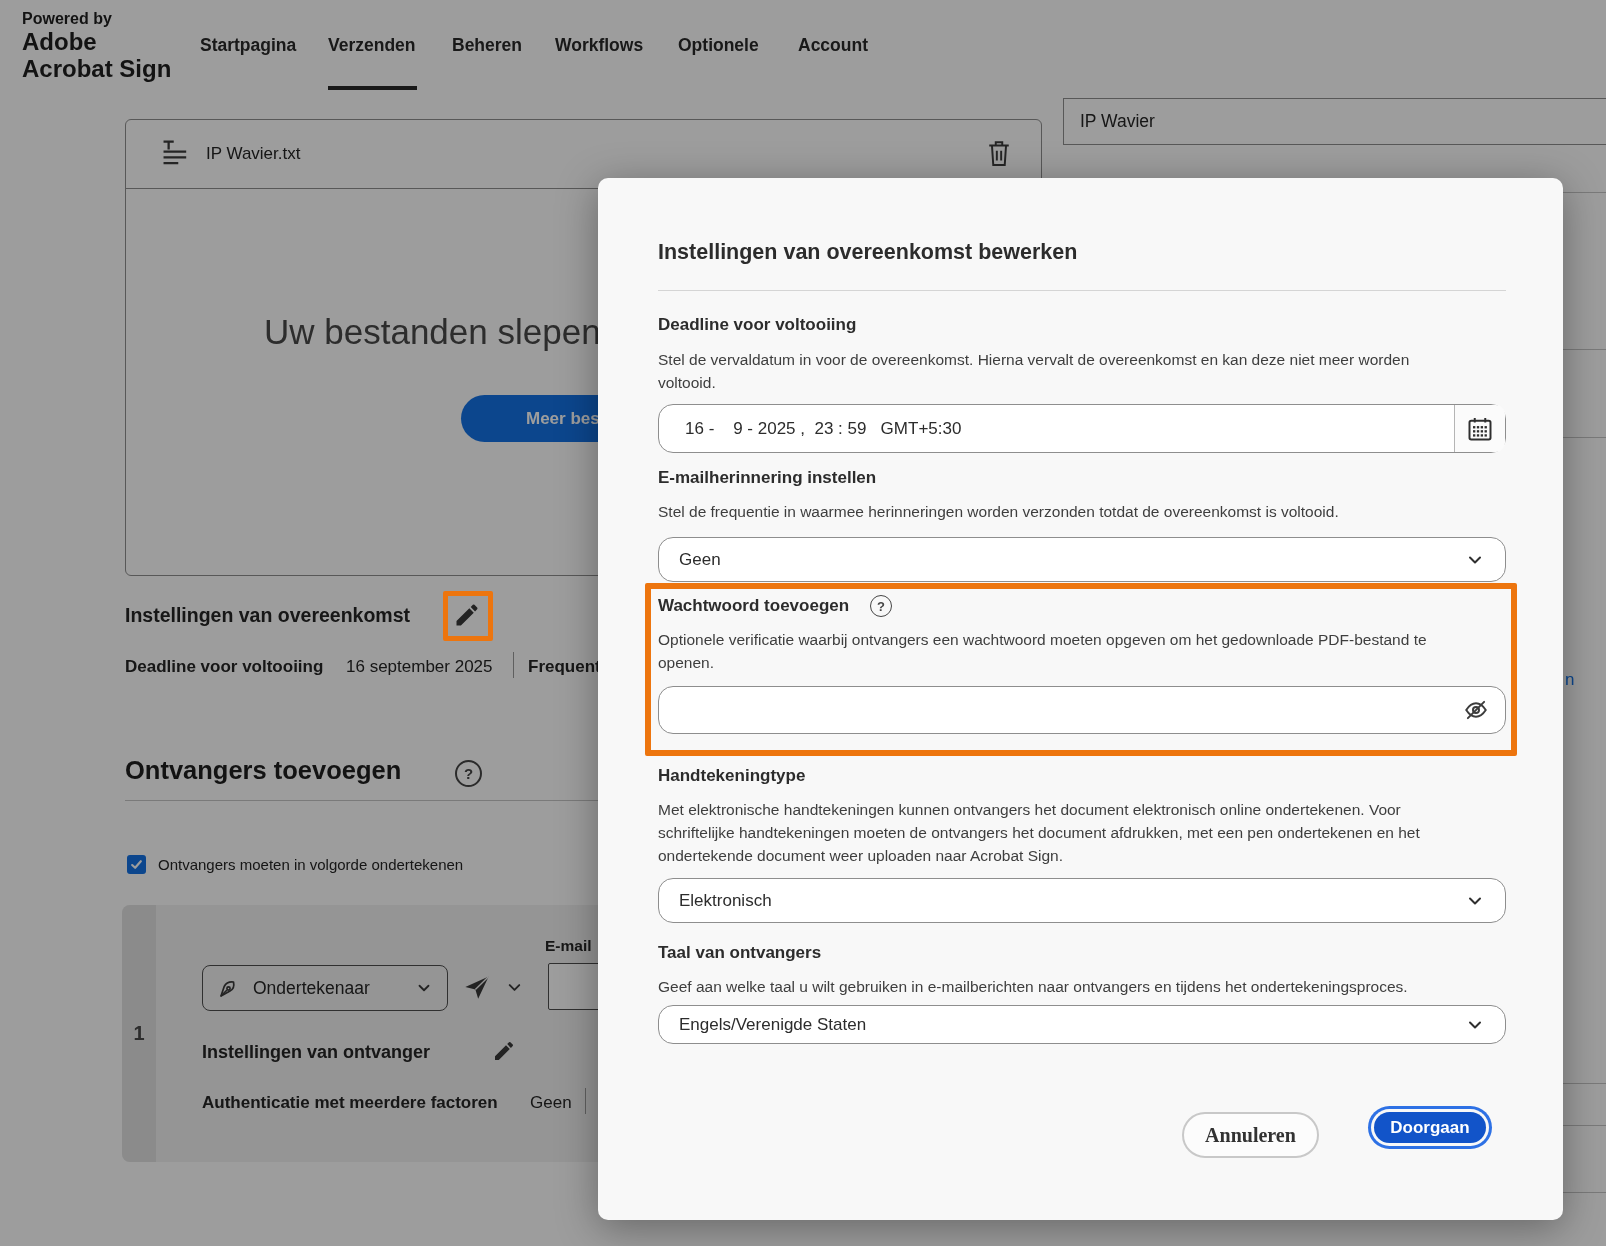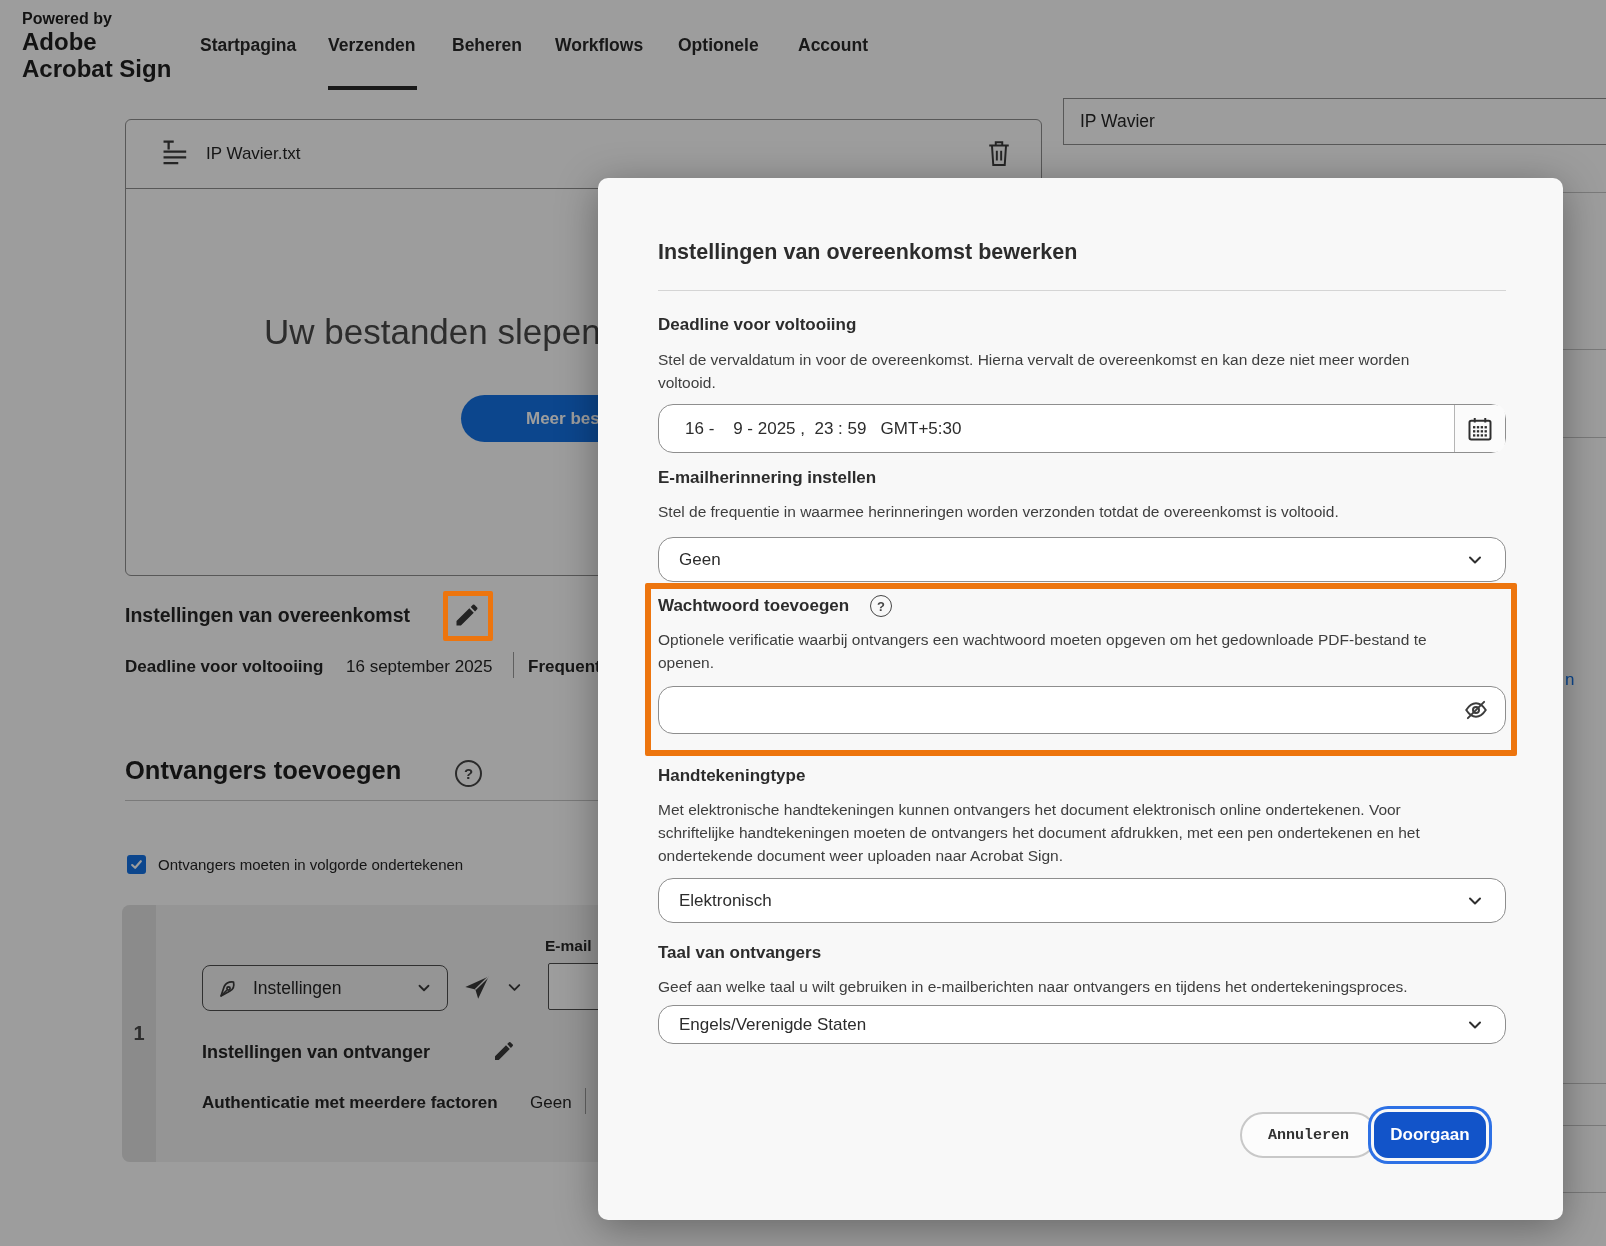--- a/index.html
+++ b/index.html
@@ -111,21 +111,21 @@
 
     <div class="abs" style="left:80px;top:60px;width:246px;height:46px;border:1.5px solid #4f4f4f;border-radius:8px;box-sizing:border-box;
                 display:flex;align-items:center;padding:0 14px;gap:12px;background:transparent;">
       <span>
         <svg width="24" height="24" viewBox="0 0 24 24" fill="none" stroke="#3a3a3a" stroke-width="1.7" stroke-linejoin="round">
           <path d="M4 20l3.2-9.5C9 7 12 5.5 16.5 6 17.5 10.5 16 13.5 13 15L4 20z"></path>
           <circle cx="11.5" cy="12.5" r="1.6"></circle>
             <path d="M4 20l6-6"></path>
         </svg>
       </span>
-      <span style="font-size:17.5px;">Instellingen</span>
+      <span style="font-size:17.5px;">Ondertekenaar</span>
       <span style="margin-left:auto;">
         <svg width="18" height="18" viewBox="0 0 24 24" fill="none" stroke="#3a3a3a" stroke-width="2.4" stroke-linecap="round" stroke-linejoin="round">
           <polyline points="6 9 12 15 18 9"></polyline>
         </svg>
       </span>
     </div>
 
     <span class="abs" style="left:340px;top:68px;">
       <svg width="30" height="28" viewBox="0 0 24 24" fill="#3a3a3a">
         <path d="M2 12 L22 3 L13 22 L10.6 14.2 Z"></path>
@@ -228,26 +228,26 @@
     <div class="abs m-desc" style="left:60px;top:797px;width:820px;">Geef aan welke taal u wilt gebruiken in e-mailberichten naar ontvangers en tijdens het ondertekeningsproces.</div>
     <div class="abs m-field" style="left:60px;top:827px;width:848px;height:39px;padding:0 20px;">
       <span>Engels/Verenigde Staten</span>
       <span style="margin-left:auto;">
         <svg width="20" height="20" viewBox="0 0 24 24" fill="none" stroke="#2f2f2f" stroke-width="2.4" stroke-linecap="round" stroke-linejoin="round">
           <polyline points="6 9 12 15 18 9"></polyline>
         </svg>
       </span>
     </div>
 
-    <button style="position:absolute;left:642px;top:934px;width:137px;height:46px;border-radius:23px;
-                   background:#fcfcfc;border:2px solid #c8c8c8;font-size:15px;font-weight:bold;color:#323232;
-                   font-family:Liberation Mono, monospace;">
+    <button style="position:absolute;left:584px;top:934px;width:137px;height:46px;border-radius:23px;
+                   background:#fcfcfc;border:2px solid #c8c8c8;font-size:20px;font-weight:bold;color:#323232;
+                   font-family:Liberation Serif, serif;">
       <span>Annuleren</span>
     </button>
-    <button style="position:absolute;left:776px;top:934px;width:112px;height:46px;border-radius:14px;
+    <button style="position:absolute;left:776px;top:934px;width:112px;height:31px;border-radius:23px;
                    background:#1254C9;border:none;font-size:17px;font-weight:bold;color:#fff;
                    font-family:'Liberation Sans',sans-serif;
                    box-shadow:0 0 0 3px #F8F8F8, 0 0 0 6px #2E71E5;">
       <span>Doorgaan</span>
     </button>
   </div>
 
   <div class="annotation" style="left:443px;top:591px;width:50px;height:50px;border-width:5px;"></div>
   <div class="annotation" style="left:645px;top:583px;width:872px;height:173px;"></div>
 

